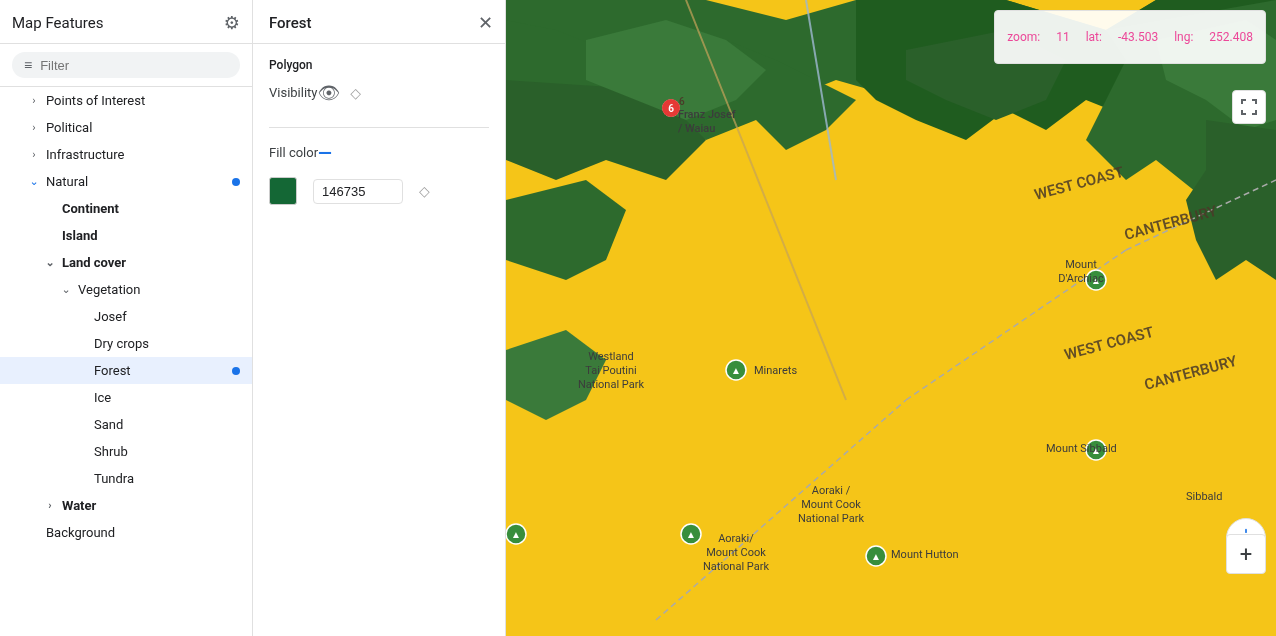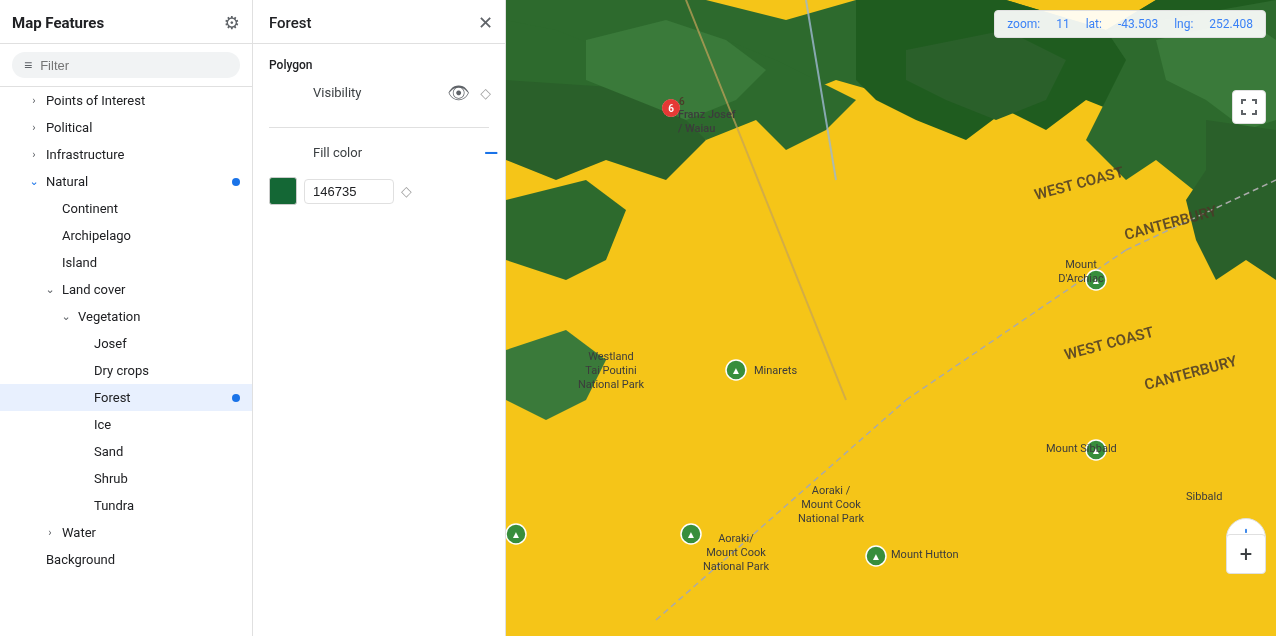--- a/index.html
+++ b/index.html
@@ -18,21 +18,21 @@
     }
     .sidebar-header {
       display: flex;
       align-items: center;
       justify-content: space-between;
       padding: 12px 12px 10px 12px;
       border-bottom: 1px solid #e0e0e0;
     }
     .sidebar-title {
       font-size: 15px;
-      font-weight: 700;
+      font-weight: 400;
       color: #202124;
     }
     .gear-icon {
       color: #5f6368;
       cursor: pointer;
       font-size: 18px;
     }
     .filter-bar {
       padding: 8px 12px;
       border-bottom: 1px solid #e0e0e0;
@@ -76,21 +76,21 @@
       width: 12px;
       text-align: center;
     }
     .tree-item .dot {
       width: 8px; height: 8px;
       background: #1a73e8;
       border-radius: 50%;
       margin-left: auto;
     }
     .indent-1 { padding-left: 28px; }
-    .indent-2 { padding-left: 44px; }
+    .indent-2 { padding-left: 44px; font-weight: bold; }
     .indent-3 { padding-left: 60px; }
     .indent-4 { padding-left: 76px; }
 
     
     .feature-panel {
       width: 253px;
       min-width: 253px;
       background: #fff;
       border-right: 1px solid #e0e0e0;
       display: flex;
@@ -120,39 +120,38 @@
     .section-label {
       font-size: 12px;
       font-weight: 500;
       color: #202124;
       margin-bottom: 10px;
       text-transform: capitalize;
     }
     .field-row {
       display: flex;
       align-items: center;
-      justify-content: space-between;
+      justify-content: flex-start;
       margin-bottom: 14px;
-      margin-left: 44px;
     }
     .field-label {
       font-size: 13px;
       color: #3c4043;
     }
     .visibility-icon { font-size: 18px; color: #5f6368; cursor: pointer; }
     .diamond-icon { font-size: 14px; color: #9e9e9e; cursor: pointer; }
     .divider { height: 1px; background: #e0e0e0; margin: 0 16px; }
 
     .color-section {
       padding: 14px 7px 10px 16px;
     }
     .color-row {
       display: flex;
       align-items: center;
-      gap: 7px;
+      gap: 16px;
       margin-top: 8px;
     }
     .color-swatch {
       width: 28px;
       height: 28px;
       border-radius: 3px;
       border: 1px solid #ccc;
       cursor: pointer;
     }
     .color-input {
@@ -172,23 +171,23 @@
       position: relative;
       overflow: hidden;
     }
     .map-status-bar {
       position: absolute;
       top: 10px;
       right: 10px;
       background: rgba(255,255,255,0.92);
       border: 1px solid #e0e0e0;
       border-radius: 4px;
-      padding: 6px 12px;
+      padding: 19px 12px;
       font-size: 12px;
-      color: #3b82f6;
+      color: #ec4899;
       display: flex;
       gap: 16px;
       z-index: 10;
     }
     .map-location-bar {
       position: absolute;
       top: 50px;
       right: 10px;
       background: rgba(255,255,255,0.95);
       border: 1px solid #e0e0e0;
@@ -291,24 +290,20 @@
       <span class="chevron" style="color:#1a73e8;">⌄</span>
       <span>Natural</span>
       <span class="dot"></span>
     </div>
 
     <div class="tree-item indent-2">
       <span class="chevron"></span>
       <span>Continent</span>
     </div>
 
-    <div class="tree-item indent-2">
-      <span class="chevron"></span>
-      <span>Archipelago</span>
-    </div>
 
     <div class="tree-item indent-2">
       <span class="chevron"></span>
       <span>Island</span>
     </div>
 
     <div class="tree-item indent-2">
       <span class="chevron">⌄</span>
       <span>Land cover</span>
     </div>

